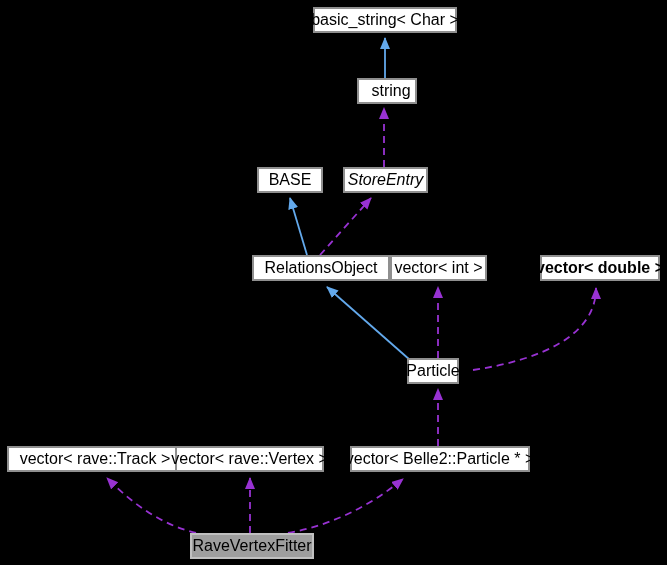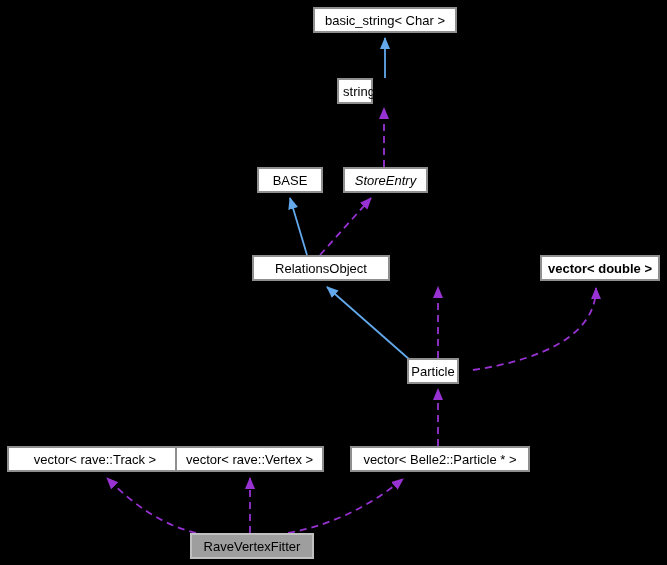--- a/index.html
+++ b/index.html
@@ -33,21 +33,21 @@
     stroke-dasharray: 7,5;
     fill: none;
   }
   .node {
     position: absolute;
     box-sizing: border-box;
     height: 26px;
     background: #ffffff;
     border: 2px solid #8f8f8f;
     color: #000000;
-    font-size: 13px;
+    font-size: 16px;
     display: flex;
     align-items: center;
     justify-content: center;
     white-space: nowrap;
     cursor: pointer;
   }
   .node.highlight {
     background: #9e9e9e;
     border-color: #c0c0c0;
     cursor: default;
@@ -75,24 +75,25 @@
     <path class="edge-inherit" d="M410,360 L327,287" marker-end="url(#arrow-blue)"></path>
     <path class="edge-use" d="M438,358 L438,287" marker-end="url(#arrow-purple)"></path>
     <path class="edge-use" d="M473,370 C540,360 596,336 596,288" marker-end="url(#arrow-purple)"></path>
     <path class="edge-use" d="M438,446 L438,389" marker-end="url(#arrow-purple)"></path>
     <path class="edge-use" d="M196,533 Q150,522 107,478" marker-end="url(#arrow-purple)"></path>
     <path class="edge-use" d="M250,533 L250,478" marker-end="url(#arrow-purple)"></path>
     <path class="edge-use" d="M288,533 Q350,522 403,479" marker-end="url(#arrow-purple)"></path>
   </svg>
 
   <div class="node" style="left:313px; top:7px;  width:144px;">basic_string&lt; Char &gt;</div>
-  <div class="node" style="left:337px; top:78px; width:36px;padding-left:8px;">string</div>
+  <div class="node" style="left:357px; top:78px; width:60px;padding-left:8px;">string</div>
   <div class="node" style="left:257px; top:167px; width:66px;">BASE</div>
   <div class="node" style="left:343px; top:167px; width:85px;font-style:italic;">StoreEntry</div>
   <div class="node" style="left:252px; top:255px; width:138px;text-align:center;">RelationsObject</div>
+  <div class="node" style="left:390px; top:255px; width:97px;">vector&lt; int &gt;</div>
   <div class="node" style="left:540px; top:255px; width:120px;font-weight:bold;">vector&lt; double &gt;</div>
   <div class="node" style="left:407px; top:358px; width:52px;">Particle</div>
   <div class="node" style="left:7px;   top:446px; width:176px;">vector&lt; rave::Track &gt;</div>
   <div class="node" style="left:175px; top:446px; width:149px;text-align:center;">vector&lt; rave::Vertex &gt;</div>
   <div class="node" style="left:350px; top:446px; width:180px;">vector&lt; Belle2::Particle * &gt;</div>
   <div class="node highlight" style="left:190px; top:533px; width:124px;">RaveVertexFitter</div>
 
 </div>
 
 </body></html>

